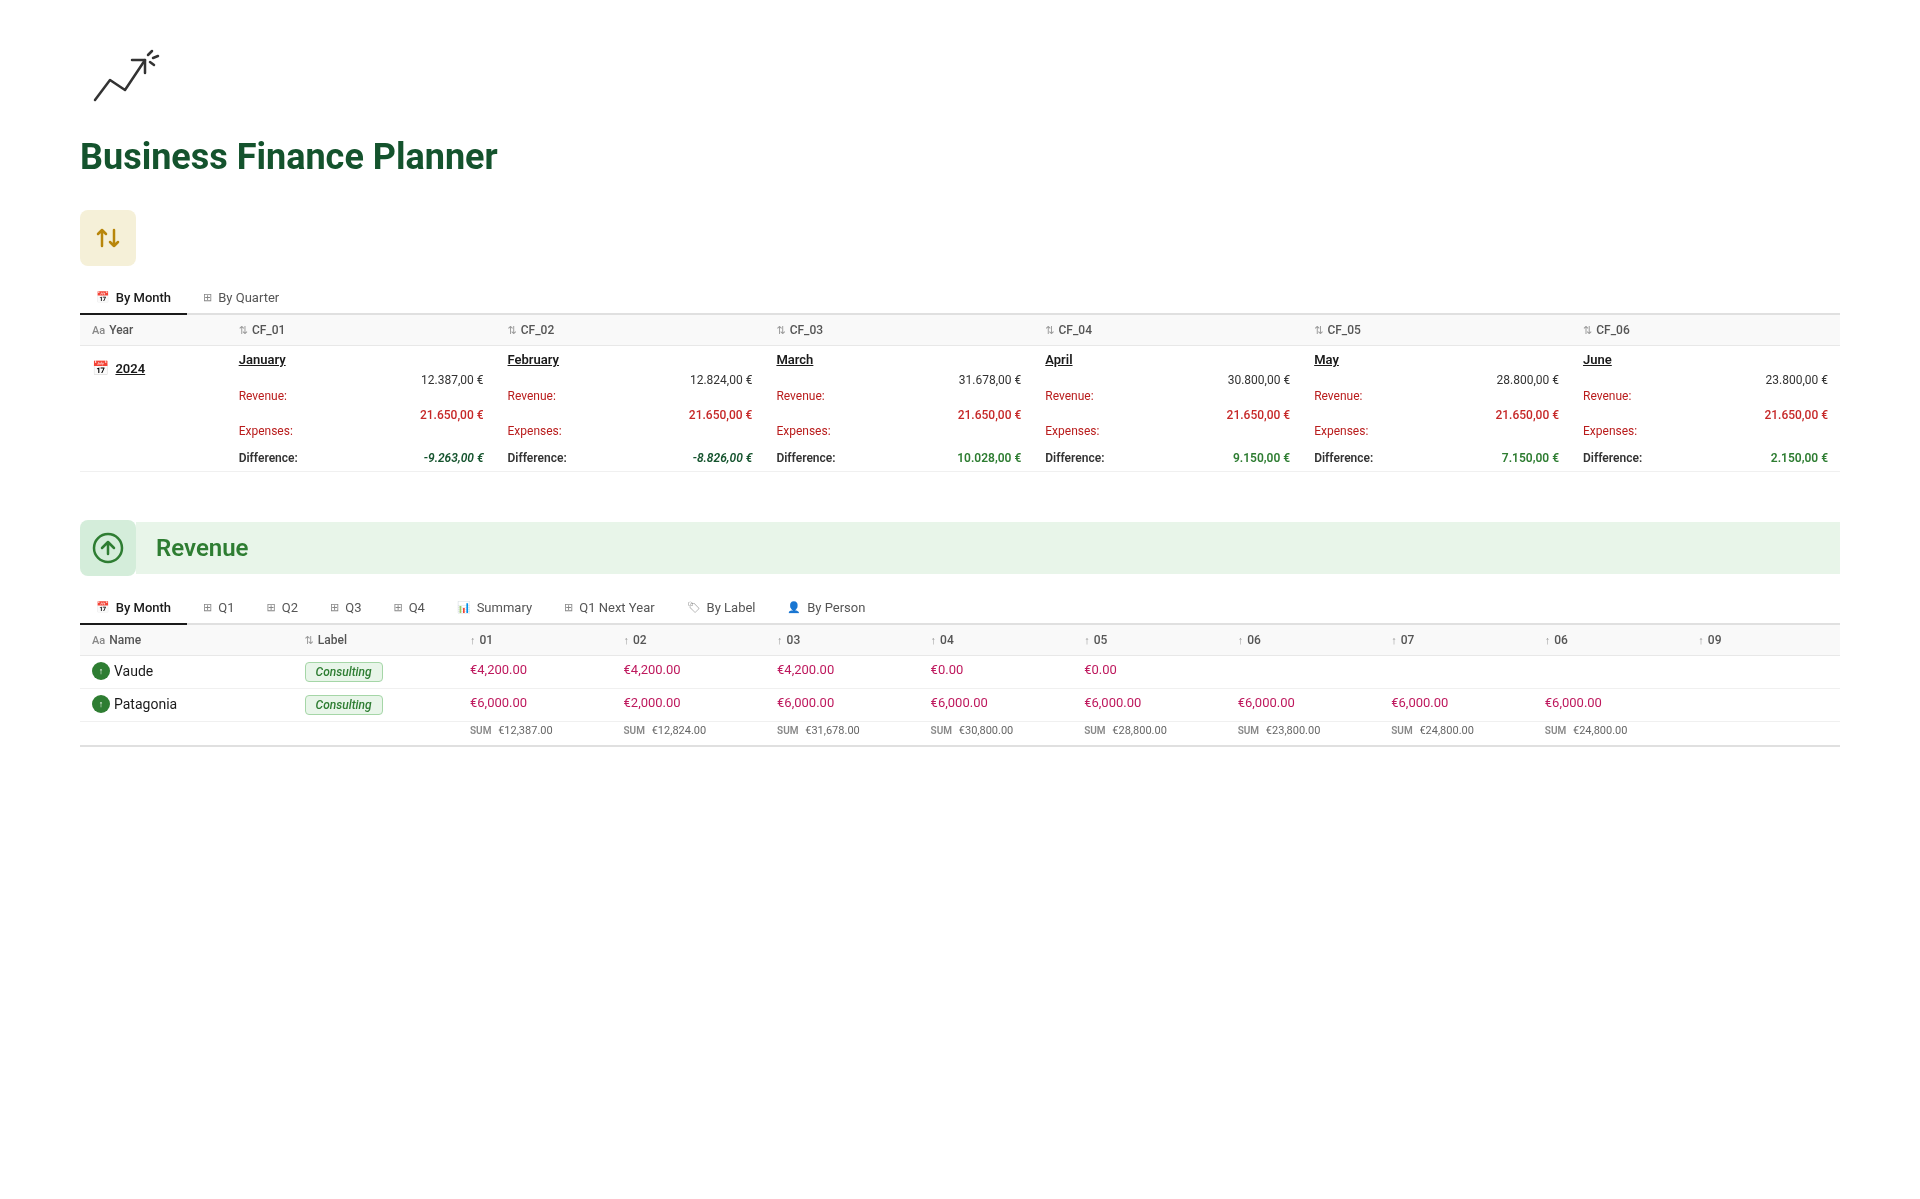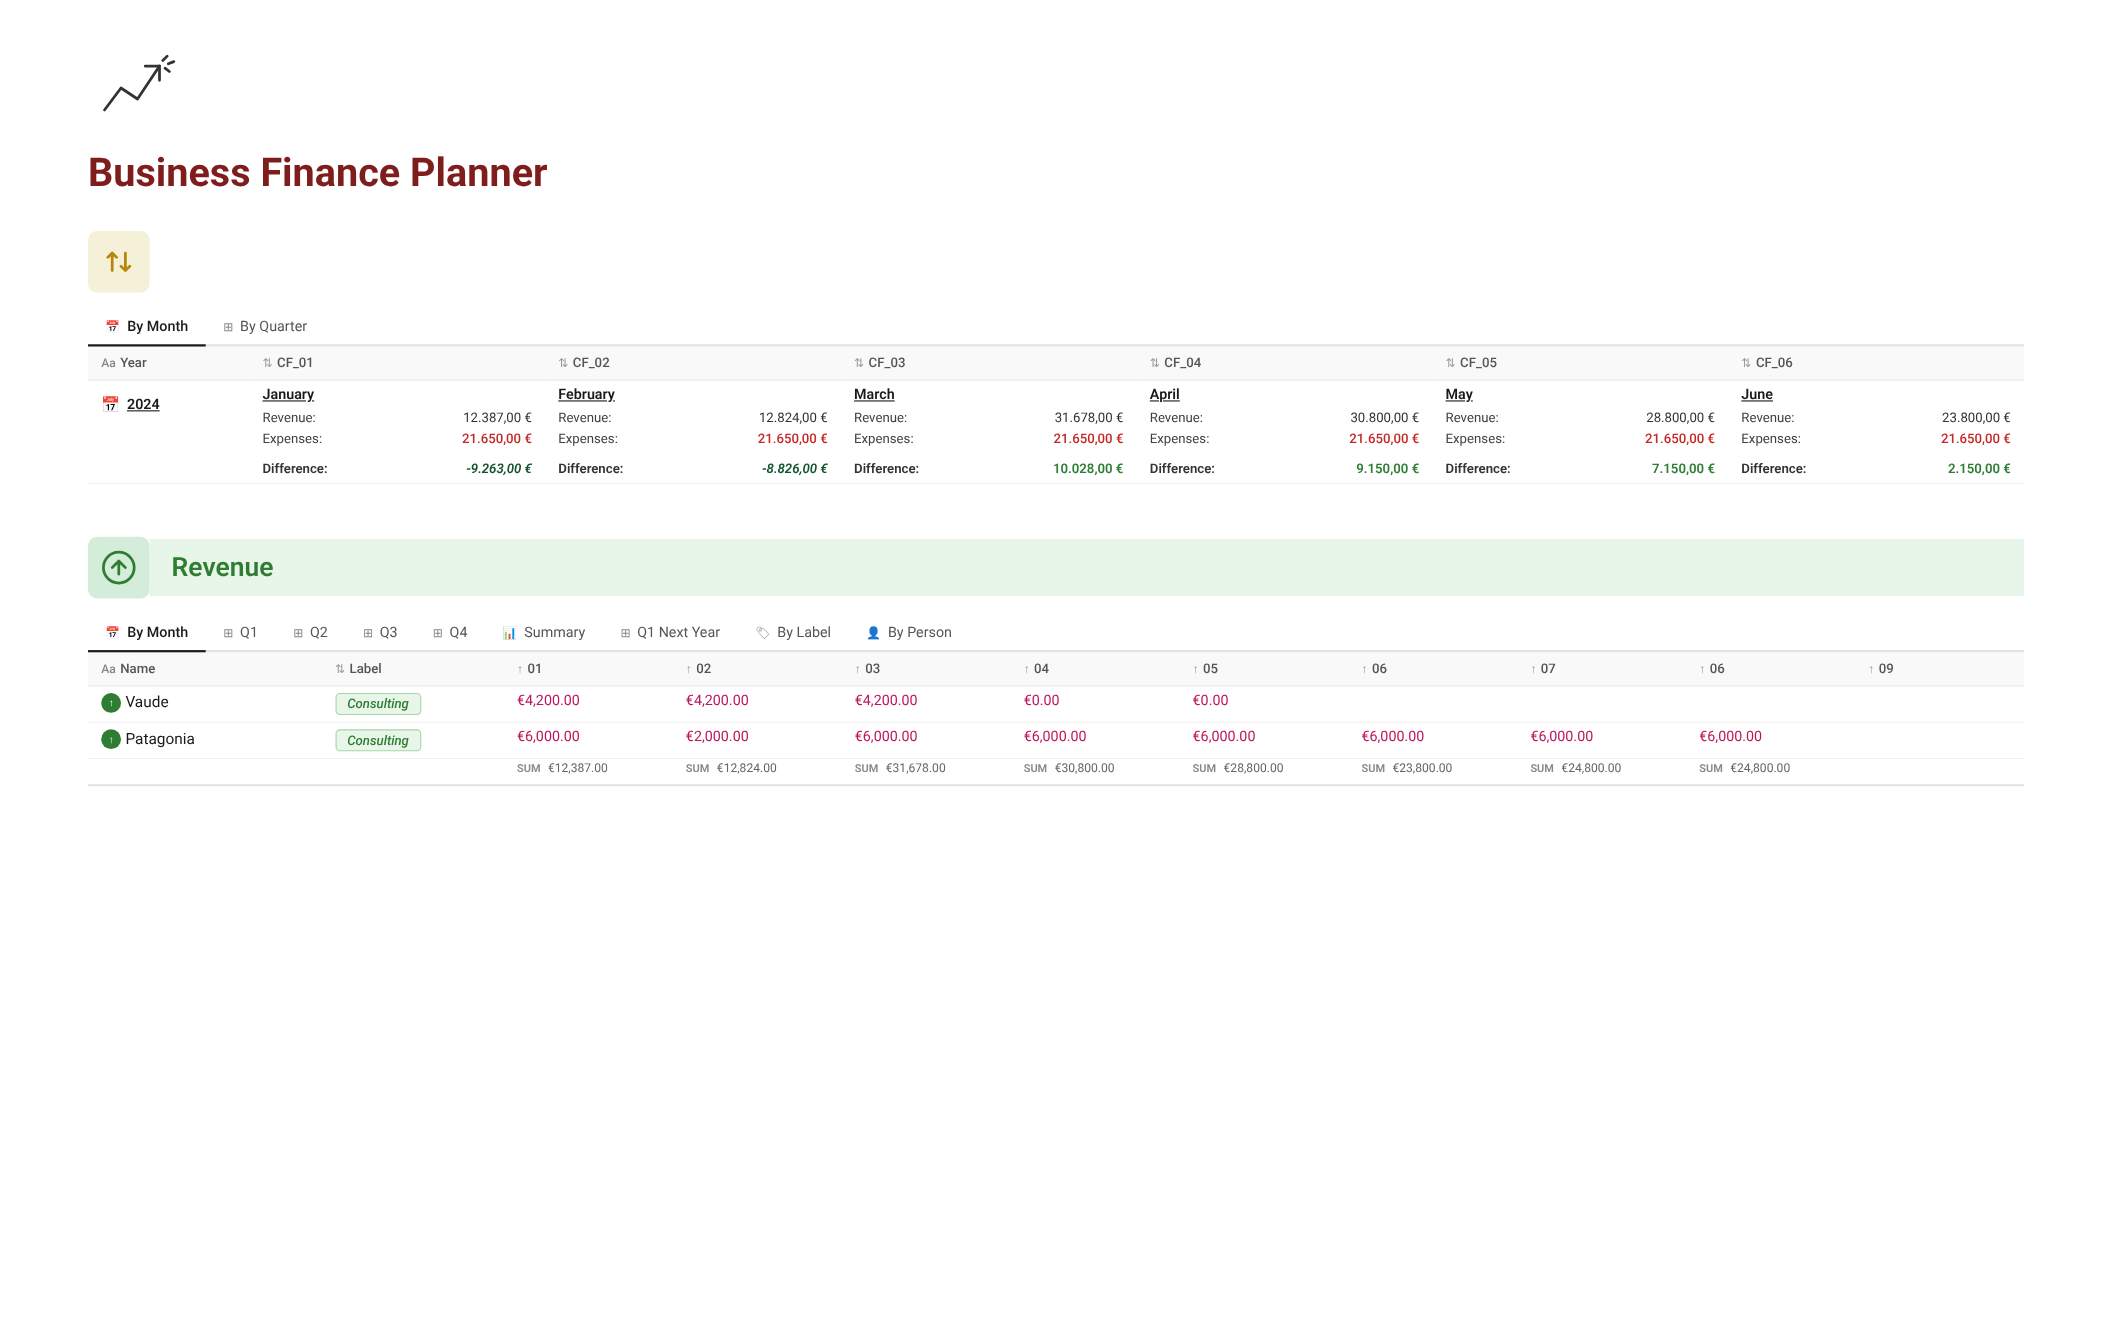--- a/index.html
+++ b/index.html
@@ -19,21 +19,21 @@
     
     .app-logo {
       width: 80px;
       height: 80px;
       margin-bottom: 16px;
     }
 
     .page-title {
       font-size: 36px;
       font-weight: 700;
-      color: #7f1d1d;
+      color: #14532d;
       margin-bottom: 32px;
     }
 
     
     .section {
       margin-bottom: 48px;
     }
 
     .section-header {
       display: flex;
@@ -164,21 +164,21 @@
     }
 
     .cf-row {
       display: flex;
       justify-content: space-between;
       font-size: 12px;
       color: #333;
       line-height: 1.6;
     }
 
-    .cf-label { color: #404040; }
+    .cf-label { color: #b91c1c; margin-top: 16px; }
     .cf-value-red { color: #c62828; font-weight: 500; }
     .cf-value-neutral { color: #333; }
 
     .cf-diff-row {
       display: flex;
       justify-content: space-between;
       font-size: 12px;
       font-weight: 600;
       margin-top: 6px;
       padding-top: 4px;

